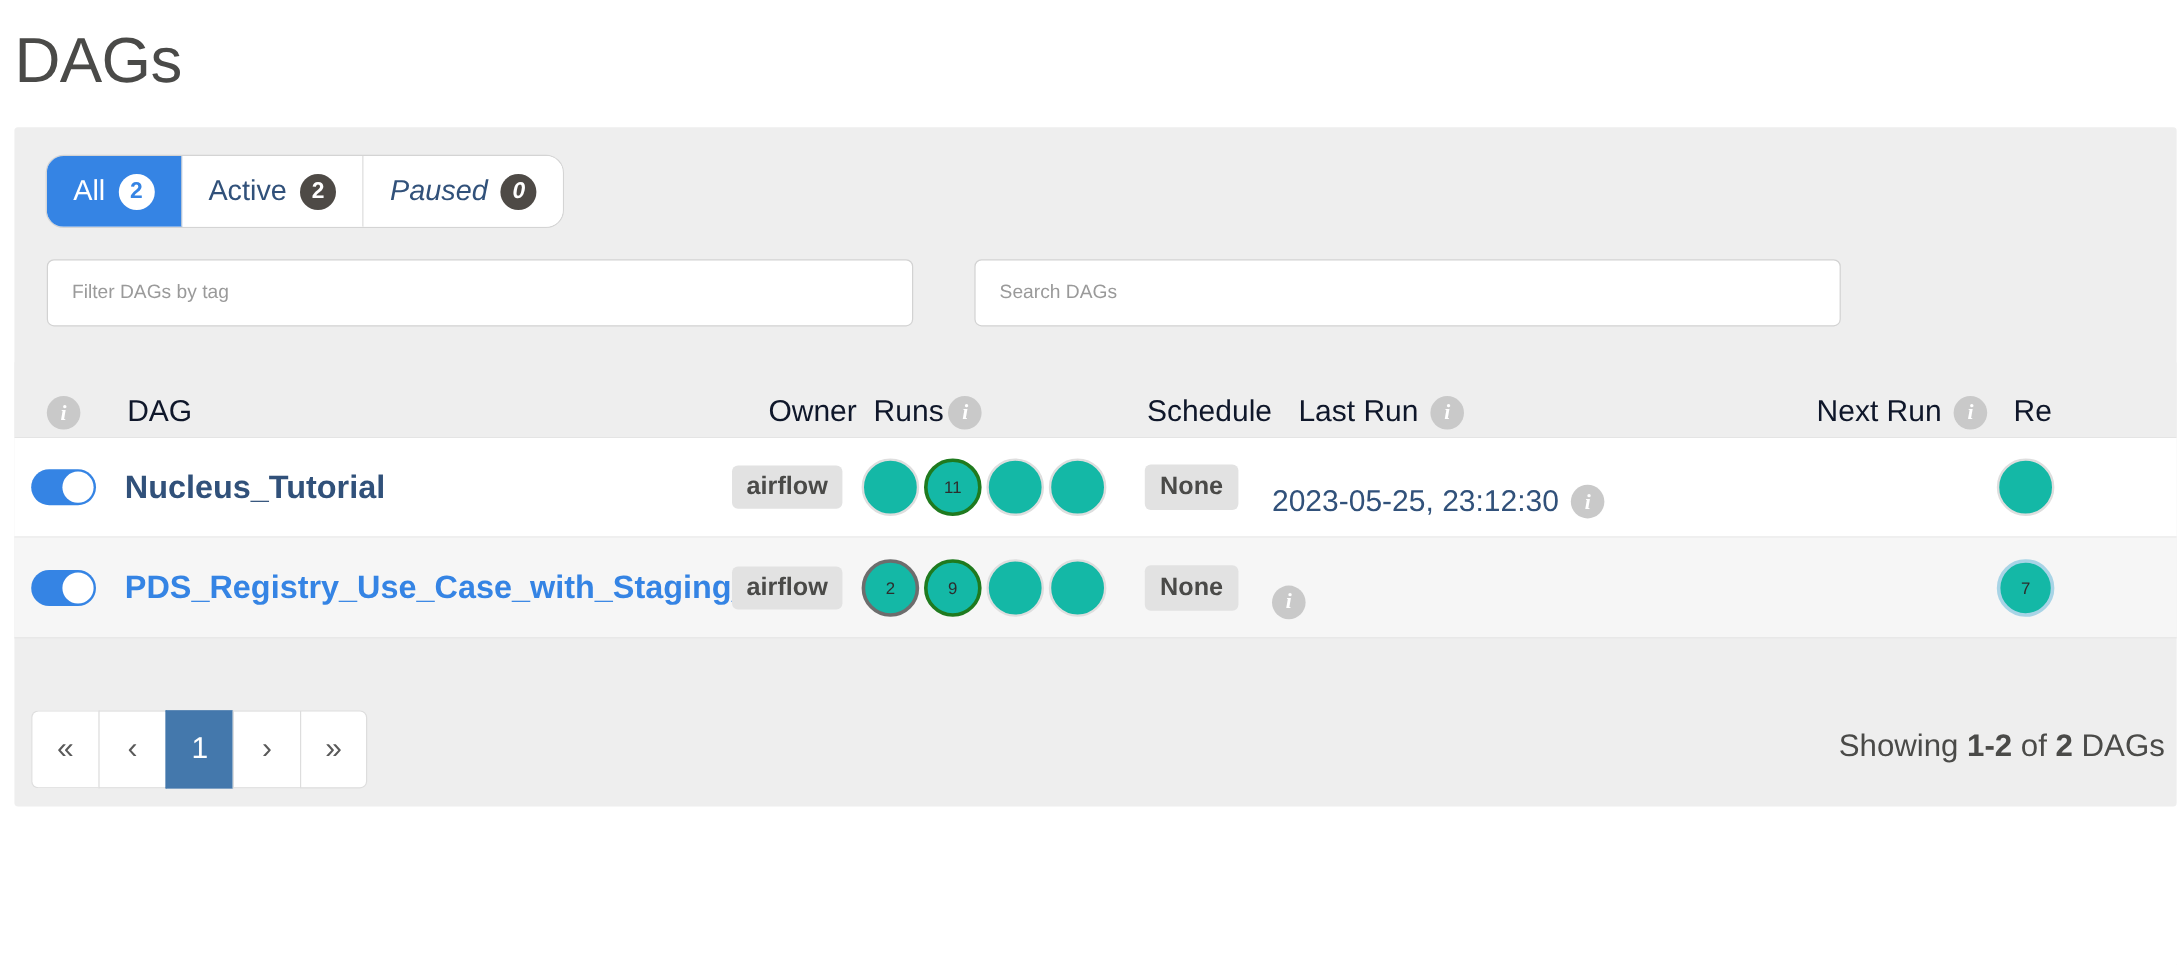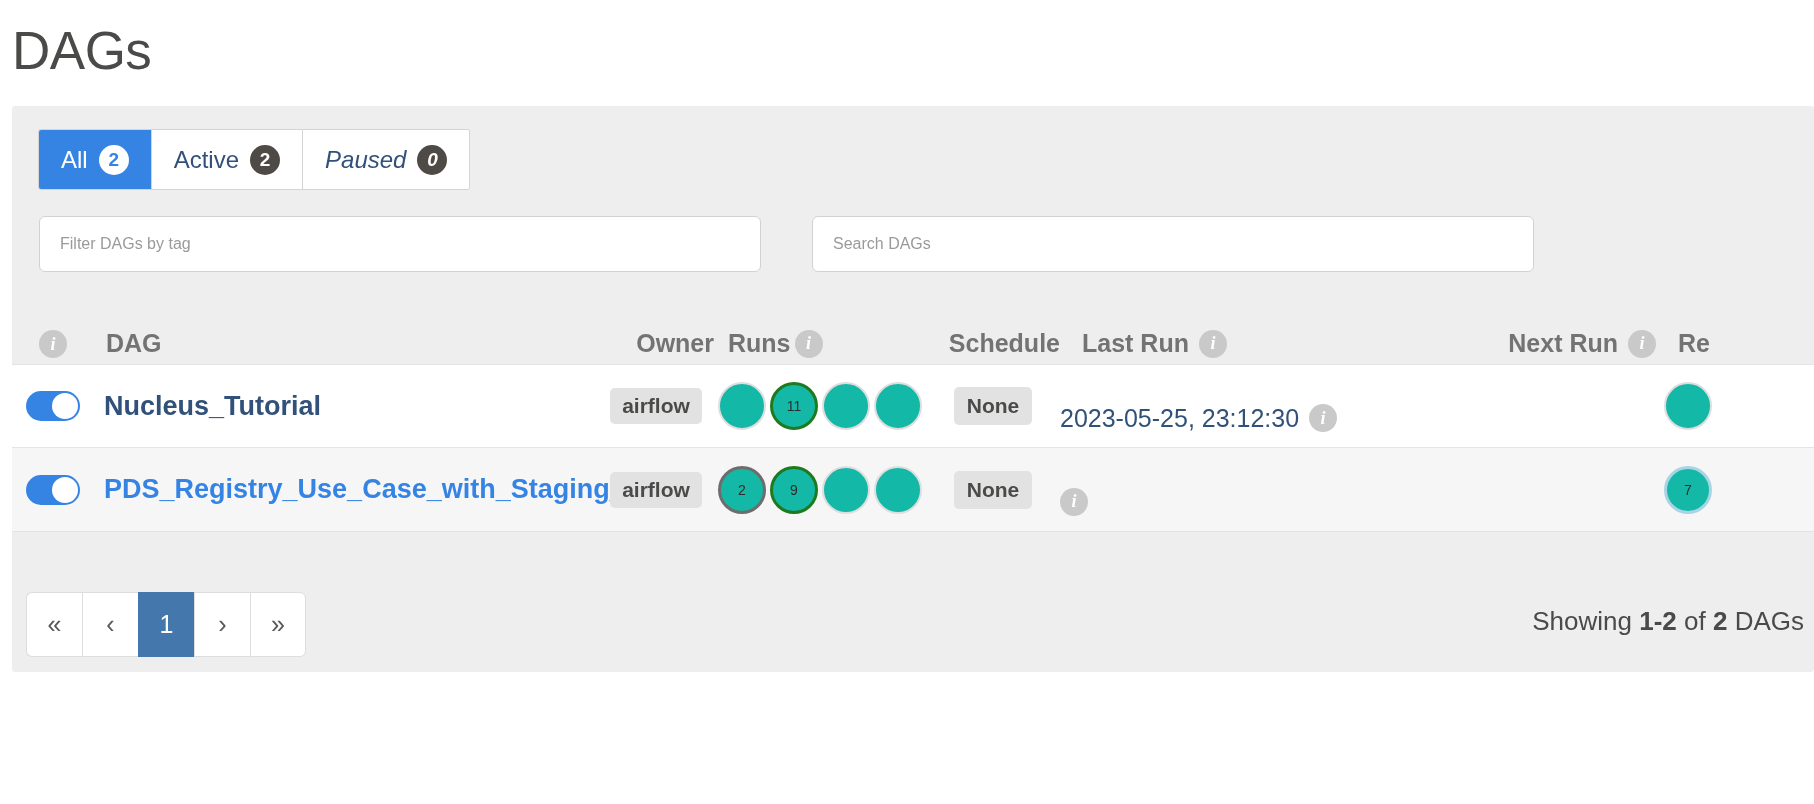--- a/index.html
+++ b/index.html
@@ -42,21 +42,21 @@
     background: #eeeeee;
     border-radius: 3px;
   }
 
   
   .tabs {
     position: absolute;
     left: 27px;
     top: 24px;
     display: flex;
-    border-radius: 2px;
+    border-radius: 14px;
     overflow: hidden;
     box-shadow: 0 0 0 1px #d4d4d4;
     background: #ffffff;
   }
   .tab {
     display: flex;
     align-items: center;
     gap: 11px;
     height: 59px;
     padding: 0 22px;
@@ -135,22 +135,22 @@
   .c-dag      { width: 500px; flex: 0 0 500px; }
   .c-owner    { width: 124px; flex: 0 0 124px; display:flex; align-items:center; justify-content:center;}
   .c-runs     { width: 208px; flex: 0 0 208px; display:flex; align-items:center; justify-content:flex-start; gap: 4px;}
   .c-schedule { width: 134px; flex: 0 0 134px; display:flex; align-items:center; justify-content:center;}
   .c-lastrun  { width: 302px; flex: 0 0 302px; display:flex; align-items:center; gap:10px;margin-top:24px;}
   .c-nextrun  { width: 302px; flex: 0 0 302px; display:flex; align-items:center; gap:10px;margin-top:38px;}
   .c-recent   { flex: 1 1 auto; display:flex; align-items:center; gap:4px; }
 
   .hdr-text {
     font-size: 25px;
-    font-weight: bold;
-    color: #737373;
+    font-weight: normal;
+    color: #0f172a;
     display: flex;
     align-items: center;
     gap: 9px;
     white-space: nowrap;
   }
   .row.header .c-dag .hdr-text { padding-left: 12px; }
   .row.header .c-owner { justify-content: flex-end; padding-right: 4px;}
   .row.header .c-runs  { justify-content: flex-start; padding-left: 10px;}
   .row.header .c-schedule { justify-content: flex-end; }
   .row.header .c-lastrun { padding-left: 22px; }

